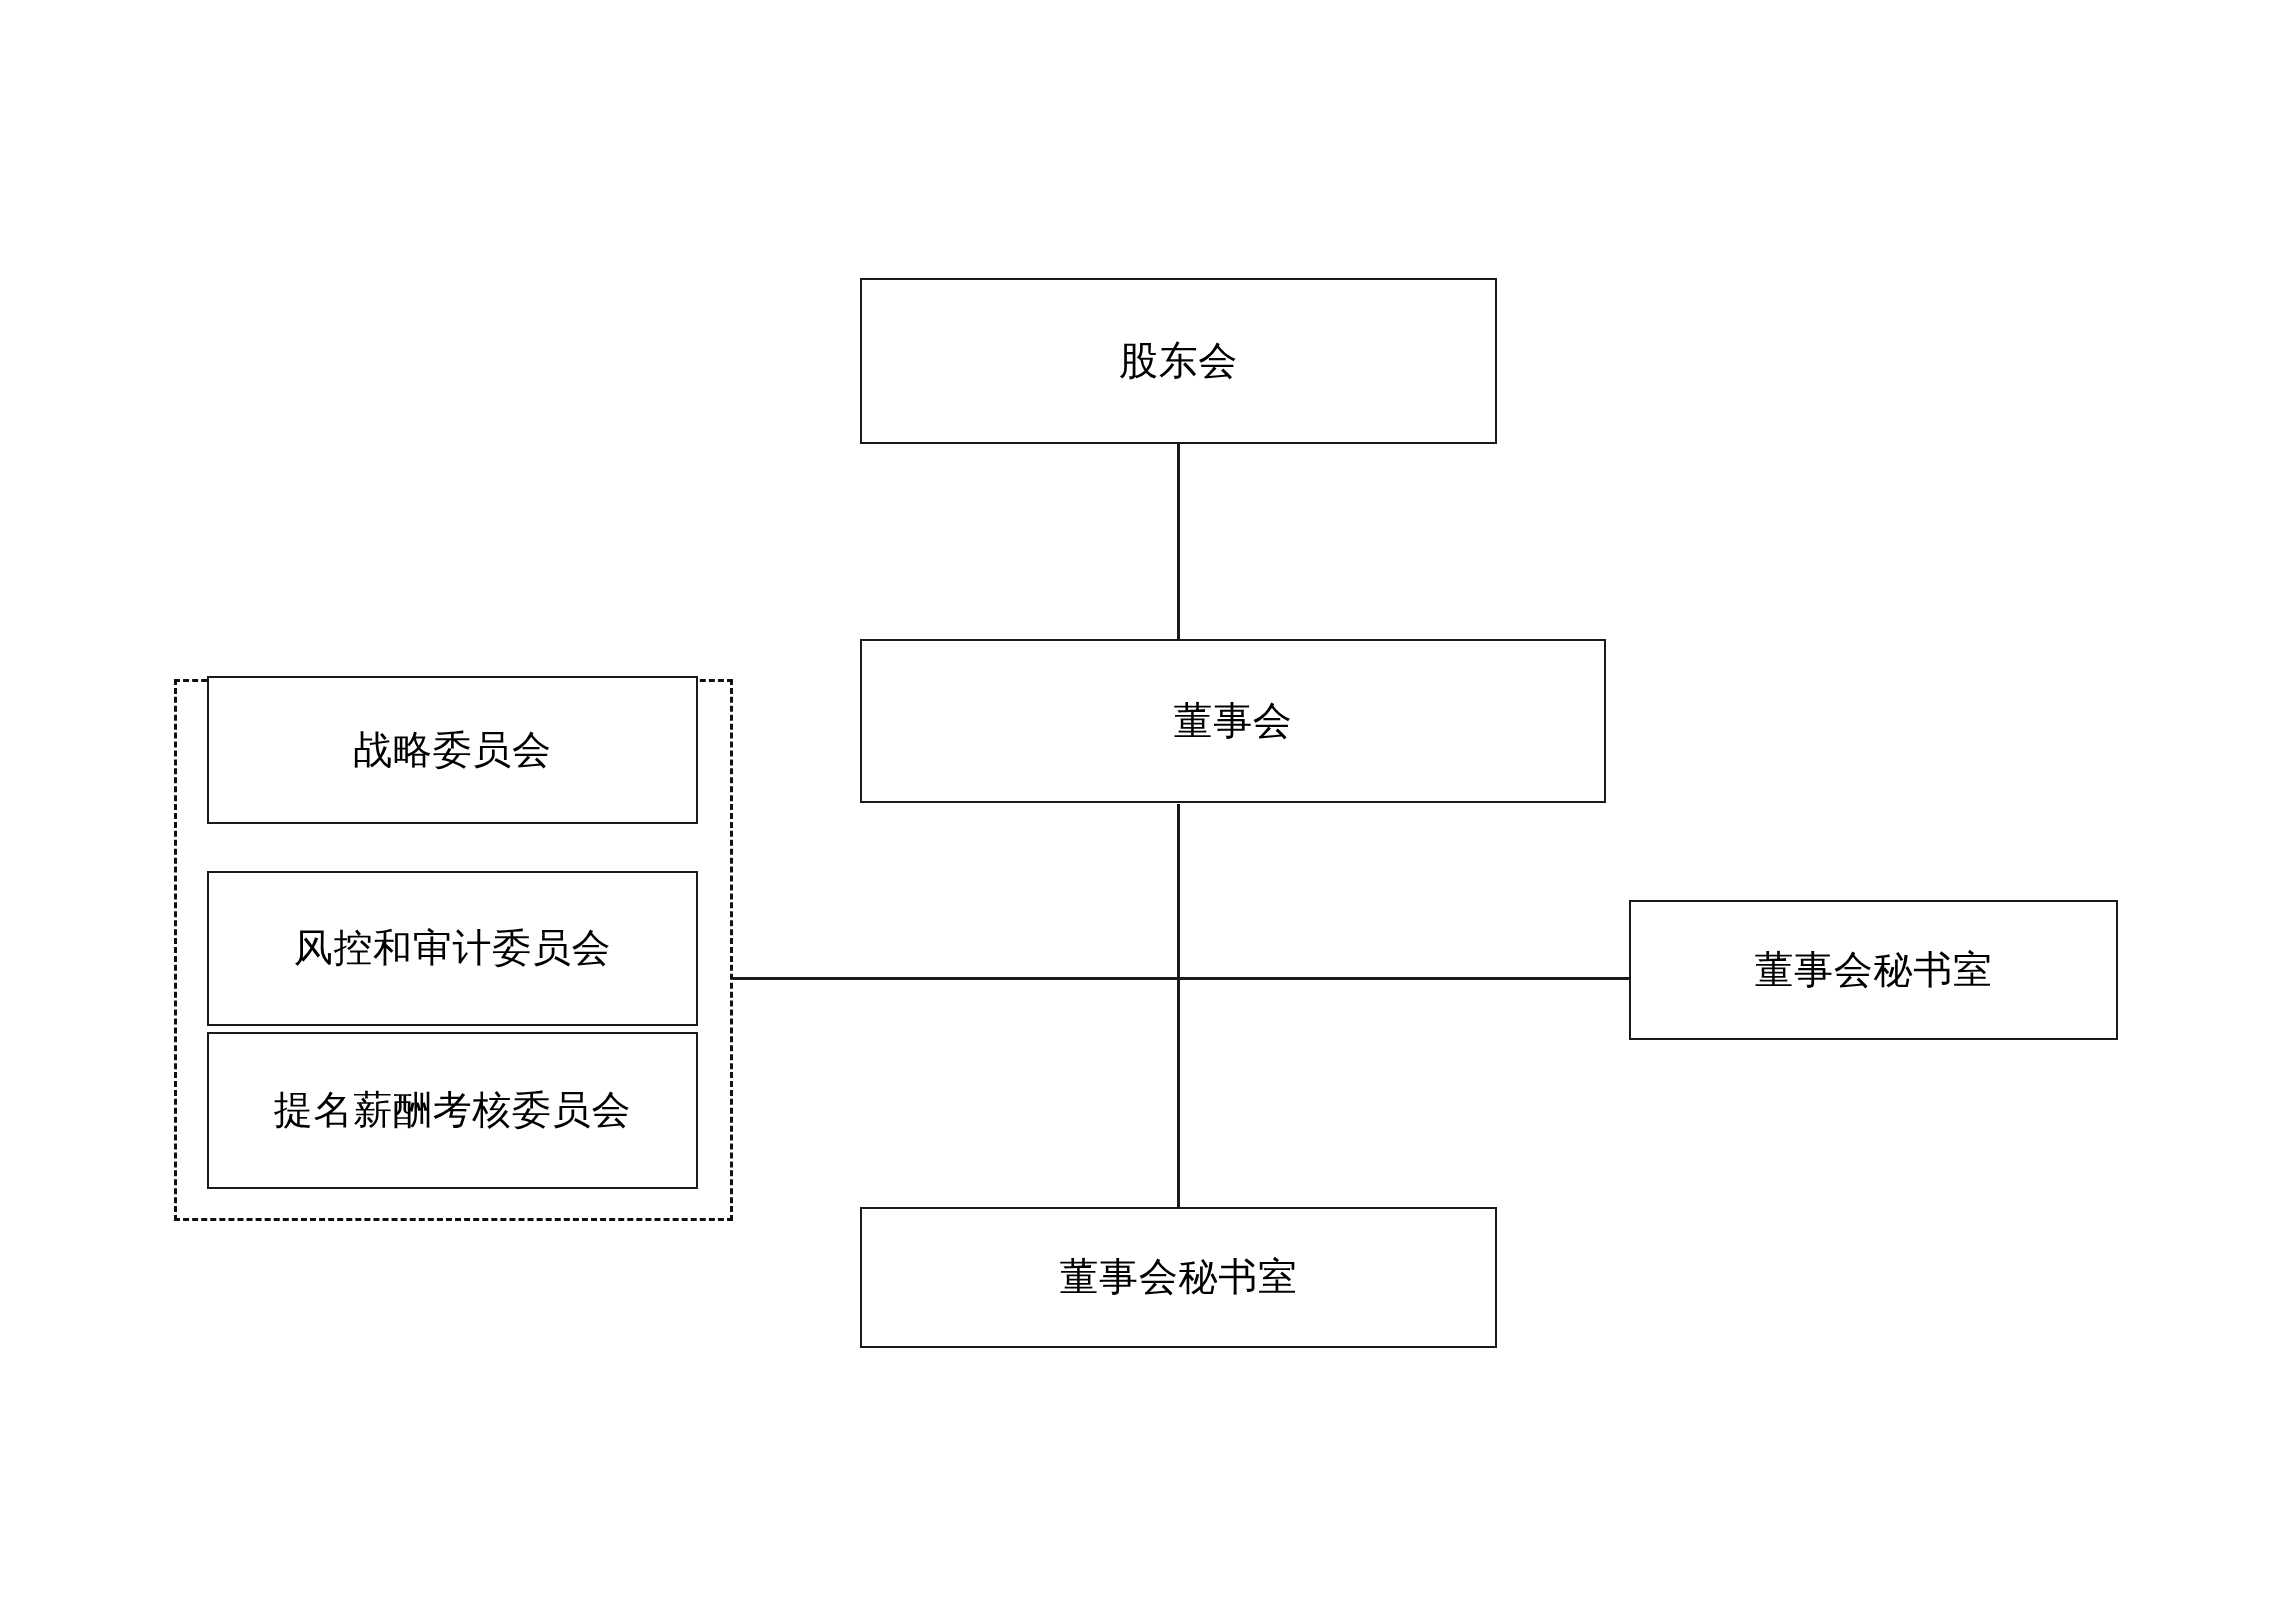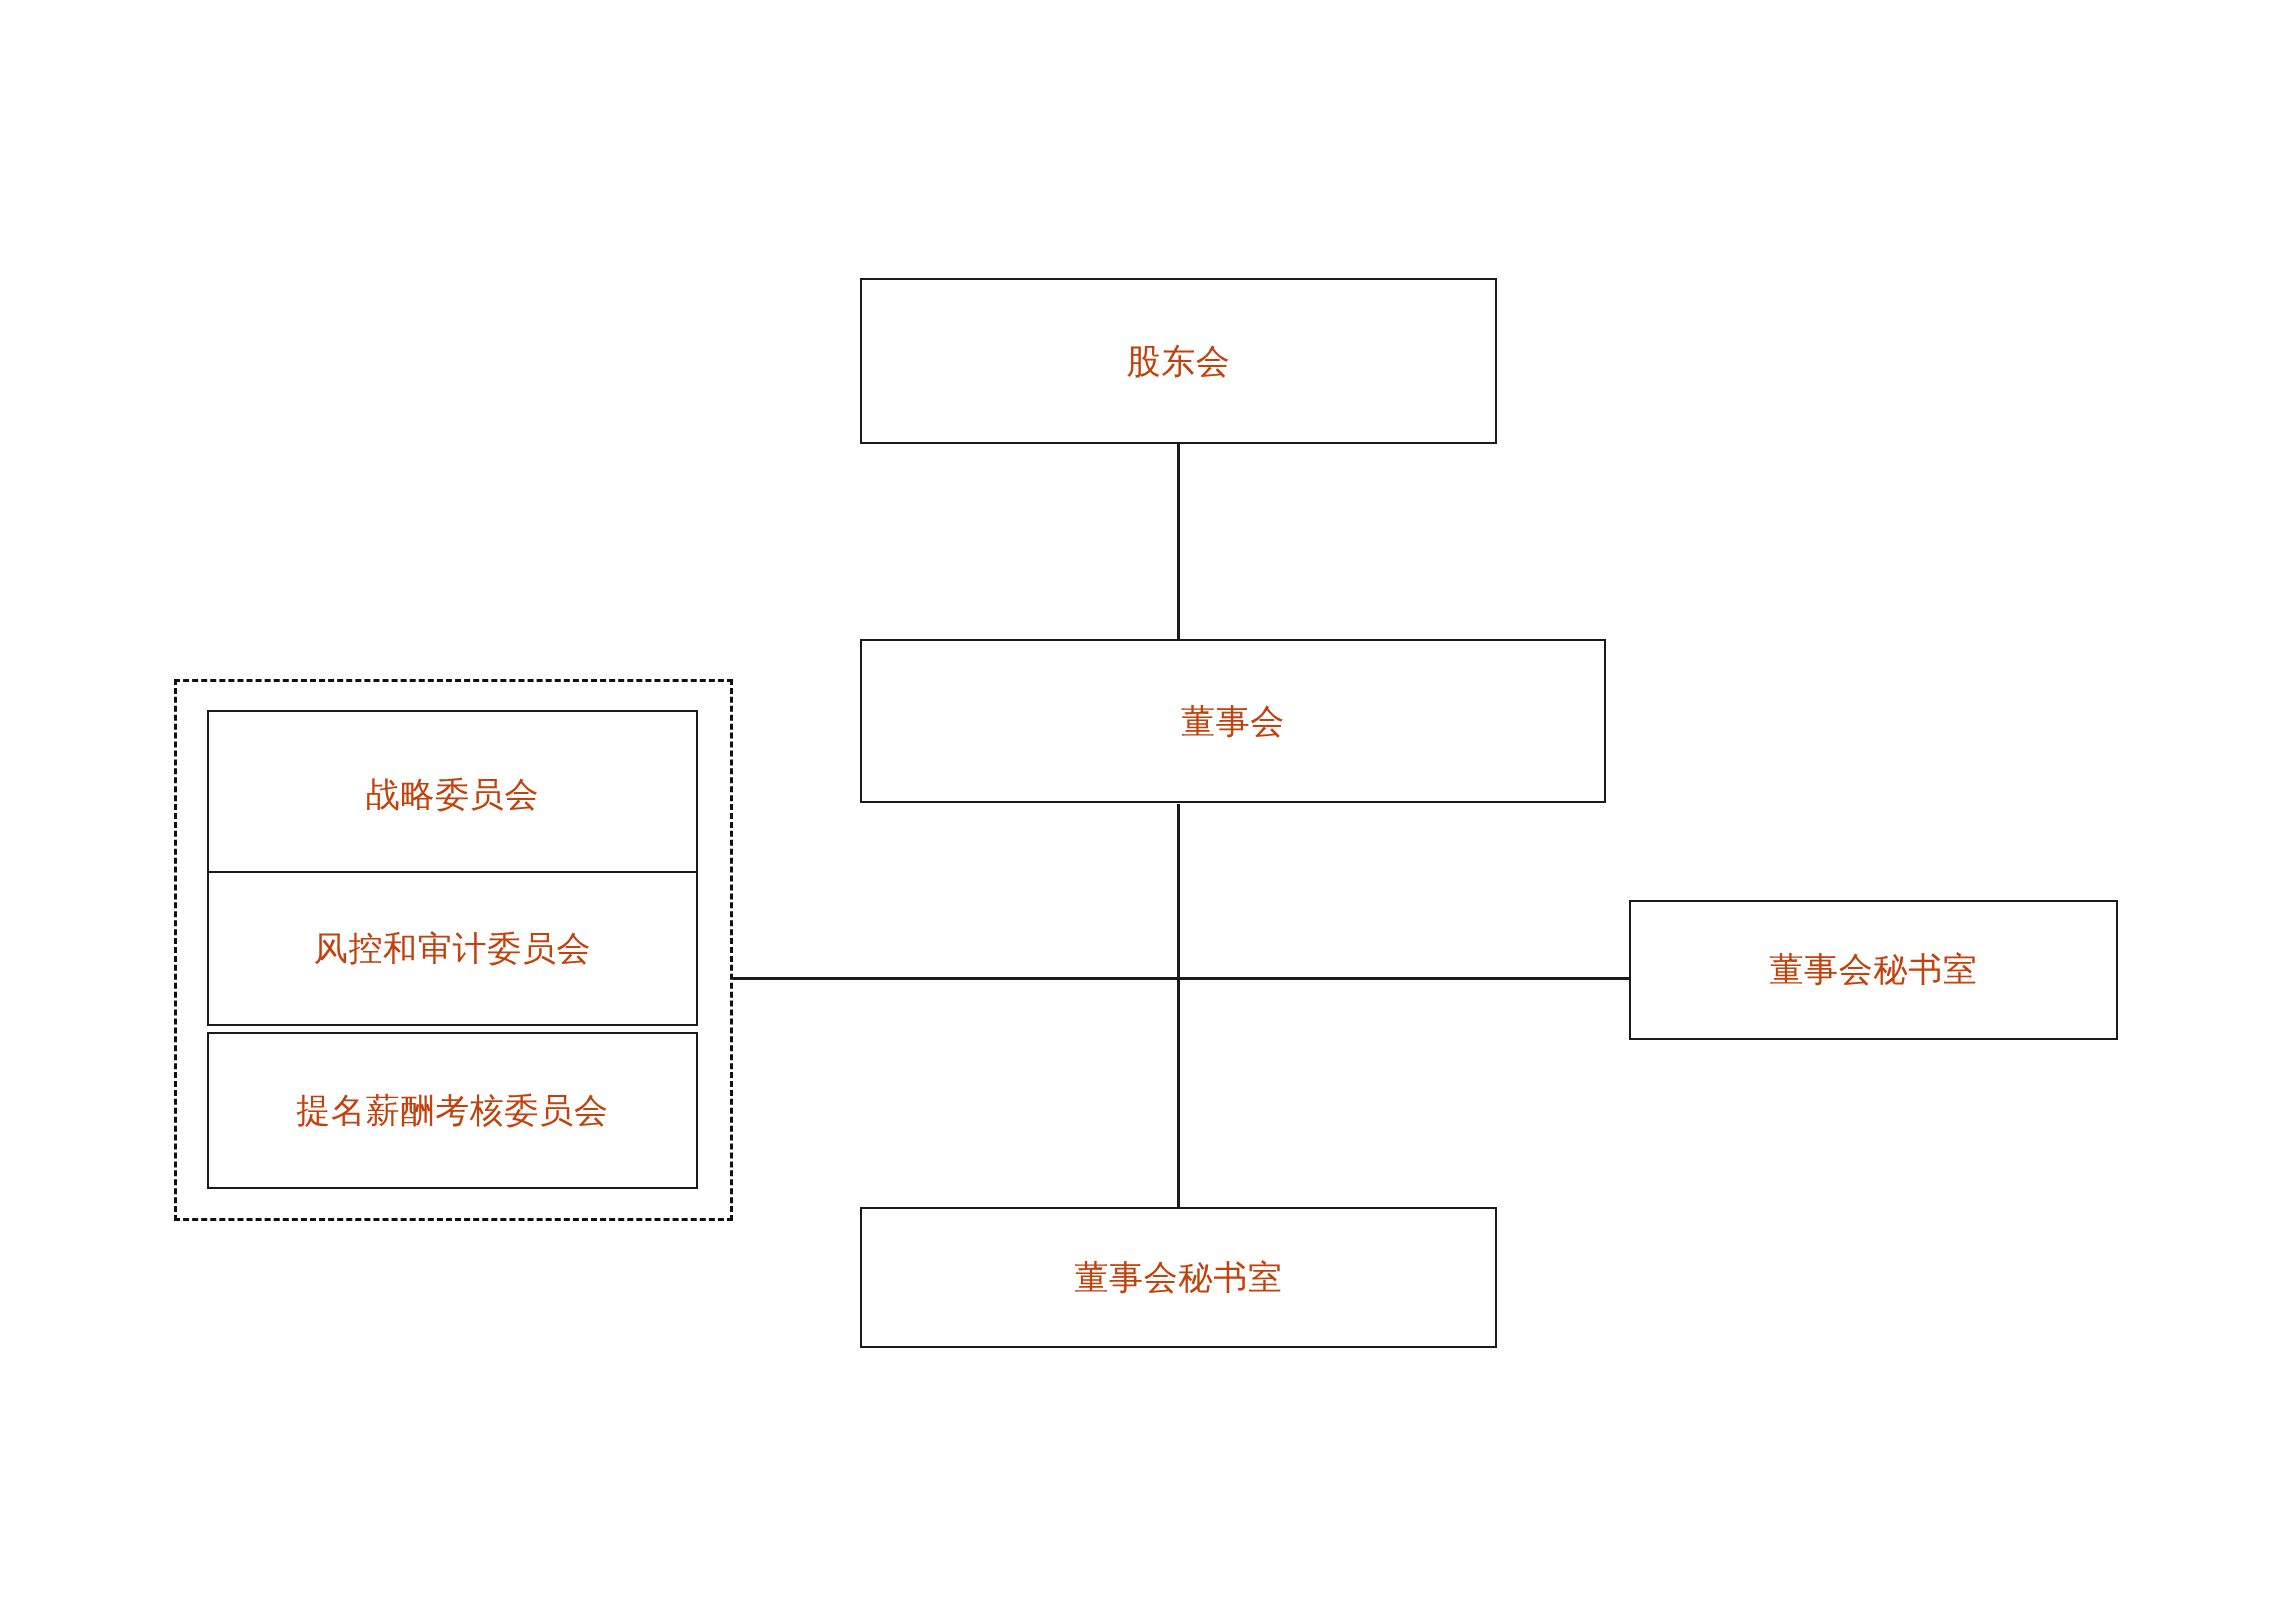--- a/index.html
+++ b/index.html
@@ -23,24 +23,24 @@
     box-sizing: border-box;
     background: #ffffff;
     border: 2px solid #1a1a1a;
     display: flex;
     align-items: center;
     justify-content: center;
     text-align: center;
     z-index: 3;
   }
   .node-label {
-    font-size: 34px;
+    font-size: 39px;
     line-height: 1.2;
     letter-spacing: 0.7px;
-    color: #c2410c;
+    color: #000000;
     white-space: nowrap;
   }
   
   #node-shareholders {
     left: 860px;
     top: 278px;
     width: 637px;
     height: 166px;
   }
   #node-board {
@@ -80,21 +80,21 @@
     width: 491px;
     box-sizing: border-box;
     background: #ffffff;
     border: 2px solid #1a1a1a;
     display: flex;
     align-items: center;
     justify-content: center;
     text-align: center;
     z-index: 4;
   }
-  #node-strategy   { top: 710px; height: 169px; }
+  #node-strategy   { top: 676px; height: 148px; }
   #node-riskaudit  { top: 871px; height: 155px; align-items: center; }
   #node-nomination { top: 1032px; height: 157px; }
 
   
   .connector {
     position: absolute;
     background: #1a1a1a;
     z-index: 1;
   }
   #conn-shareholders-board {

